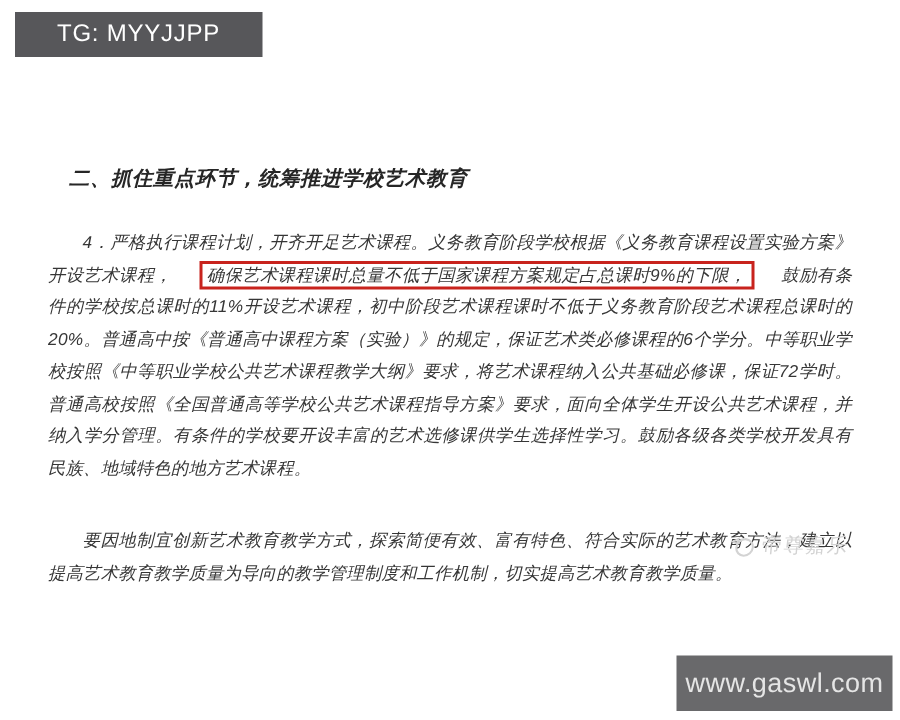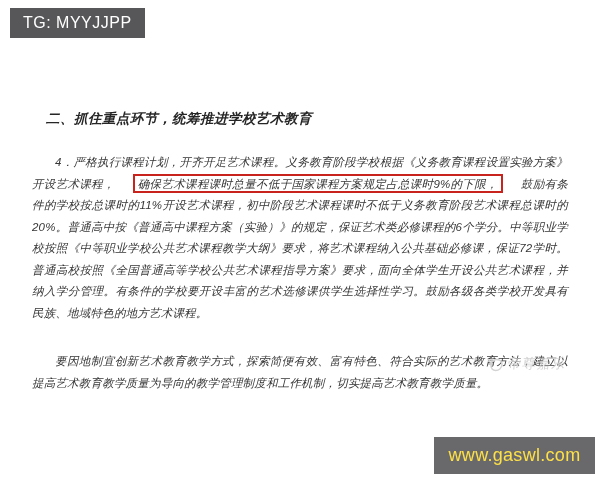--- a/index.html
+++ b/index.html
@@ -6,21 +6,21 @@
   .page{
     position:relative;
     width:600px;height:480px;
     background:#ffffff;
     overflow:hidden;
     font-family:"Liberation Sans","DejaVu Sans",sans-serif;
   }
   .badge{
     position:absolute;left:10px;top:8px;
     height:30px;line-height:30px;
-    padding:0 13px;
+    padding:0 28px;
     background:#57575a;
     color:#fff;
     font-size:16px;
     letter-spacing:0.5px;
     white-space:nowrap;
   }
   .doc{
     position:absolute;
     left:32px;top:110px;
     width:536px;
@@ -57,23 +57,23 @@
     color:#d3d3d3;
     font-size:13.5px;
     letter-spacing:1px;
     transform:skewX(-6deg);
     white-space:nowrap;
   }
   .watermark svg{margin-right:4px;display:block;}
   .footer-bar{
     position:absolute;
     right:5px;bottom:6px;
-    width:161px;height:37px;
+    width:144px;height:37px;
     background:#69696b;
-    color:#fde047;
+    color:#e5e5e5;
     font-size:18px;
     display:flex;align-items:center;justify-content:center;
     letter-spacing:0.3px;
   }
 </style>
 </head>
 <body>
 
 <div class="page">
 

